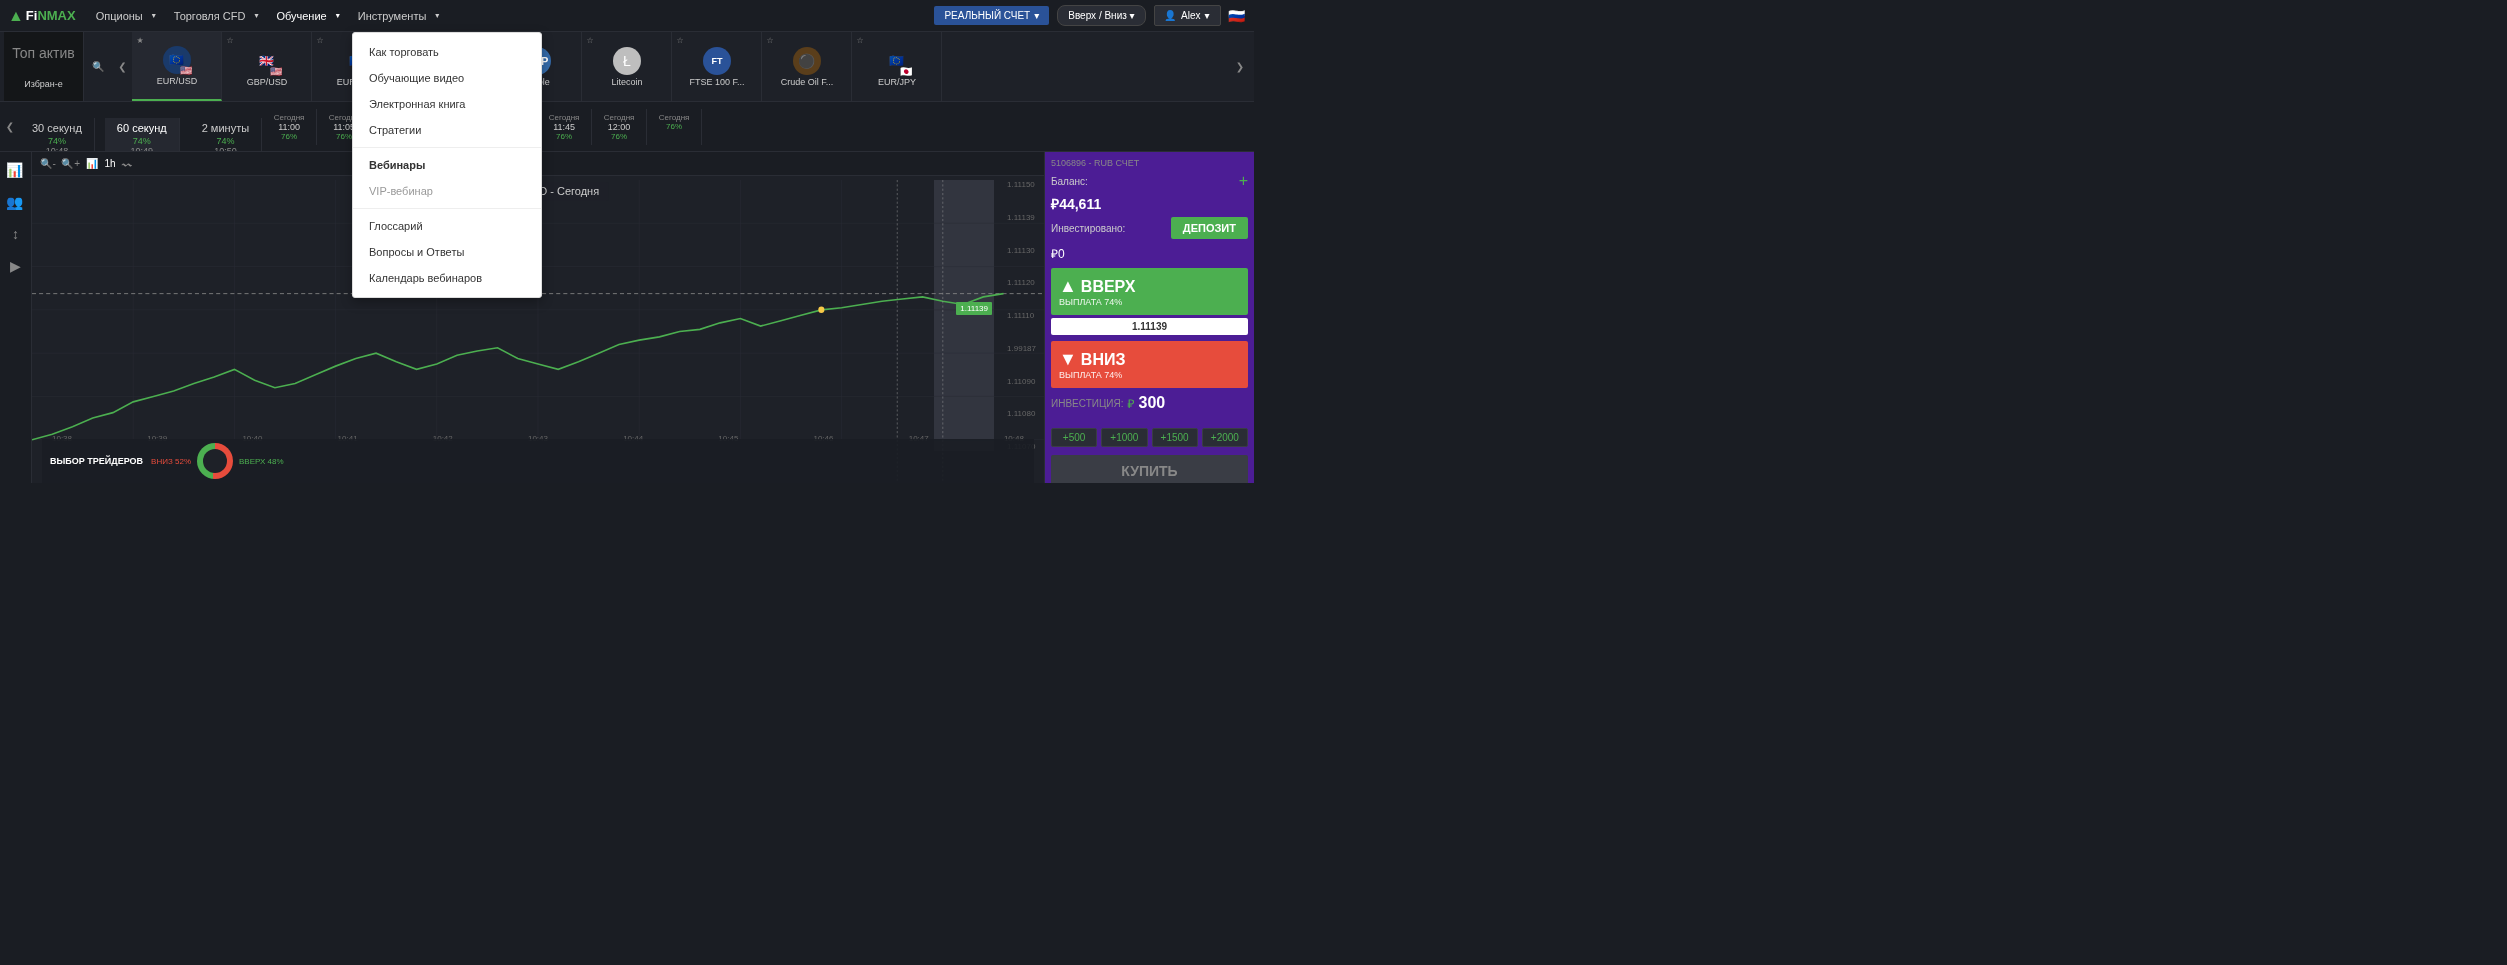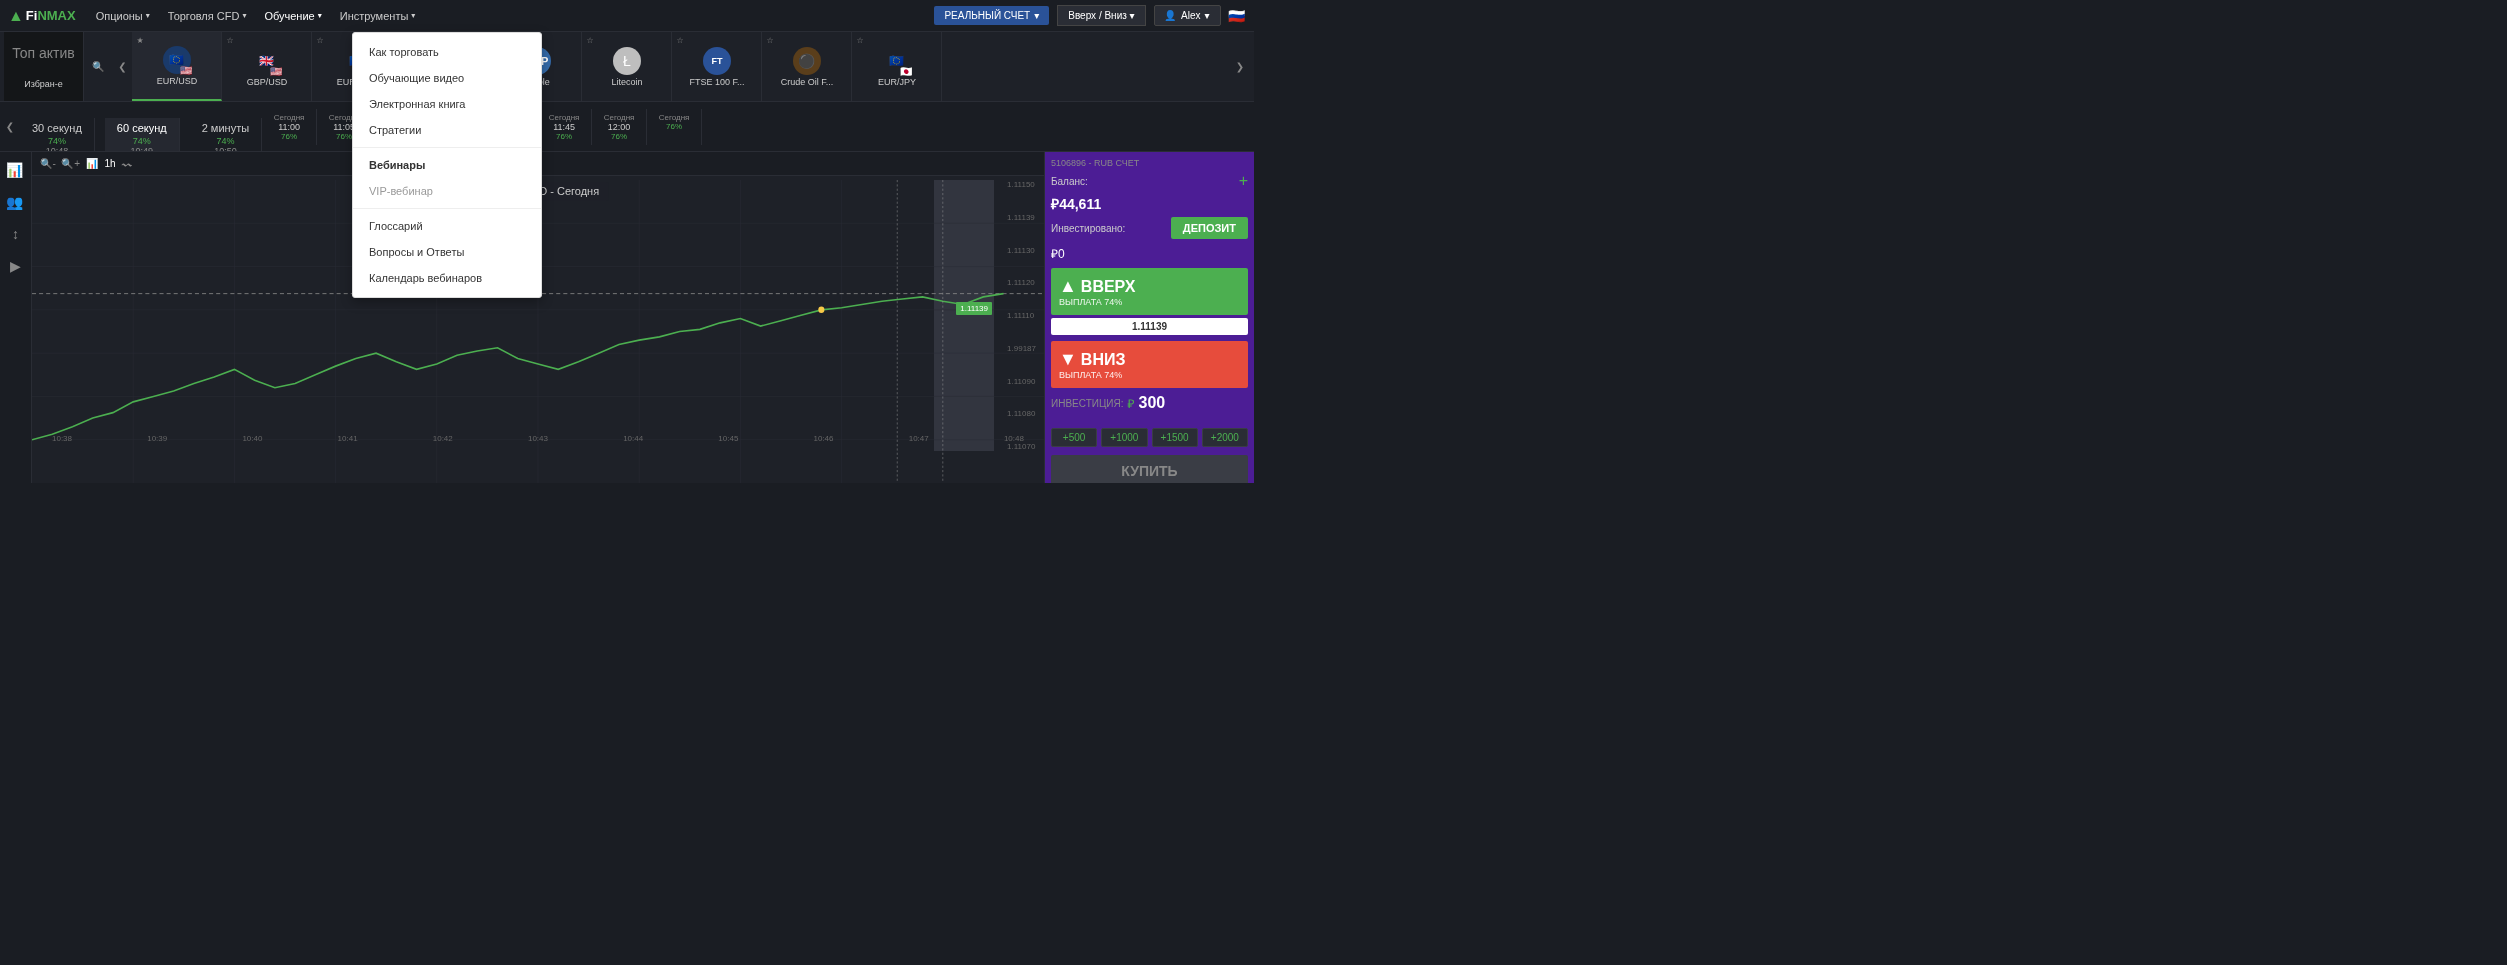--- a/index.html
+++ b/index.html
@@ -17,33 +17,33 @@
       z-index: 100;
     }
     .logo {
       display: flex; align-items: center; margin-right: 12px;
     }
     .logo-fin { color: #fff; font-weight: bold; font-size: 13px; }
     .logo-max { color: #4caf50; font-weight: bold; font-size: 13px; }
     .nav-menu { display: flex; gap: 2px; }
     .nav-item {
       color: #ccc; font-size: 11px; padding: 4px 8px; cursor: pointer;
-      display: flex; align-items: center; gap: 3px;
+      display: flex; align-items: center; gap: 9px;
     }
     .nav-item .arrow { font-size: 8px; }
     .nav-item.active { color: #fff; }
 
     .header-right { margin-left: auto; display: flex; align-items: center; gap: 8px; }
     .real-account-btn {
       background: #2a5298; color: #fff; border: none; padding: 4px 10px;
       font-size: 10px; cursor: pointer; border-radius: 2px; display: flex; align-items: center; gap: 4px;
     }
     .direction-btn {
       background: #2a2d35; color: #fff; border: 1px solid #444; padding: 4px 10px;
-      font-size: 10px; cursor: pointer; border-radius: 0;
+      font-size: 10px; cursor: pointer; border-radius: 8px;
     }
     .user-btn {
       background: #2a2d35; color: #fff; border: 1px solid #444; padding: 4px 10px;
       font-size: 10px; cursor: pointer; border-radius: 2px; display: flex; align-items: center; gap: 4px;
     }
     .flag { font-size: 14px; }
 
     
     .assets-bar {
       display: flex; align-items: center; background: #1e2128; height: 70px;
@@ -499,20 +499,42 @@
       <span class="chart-time-label">10:41</span>
       <span class="chart-time-label">10:42</span>
       <span class="chart-time-label">10:43</span>
       <span class="chart-time-label">10:44</span>
       <span class="chart-time-label">10:45</span>
       <span class="chart-time-label">10:46</span>
       <span class="chart-time-label">10:47</span>
       <span class="chart-time-label">10:48</span>
     </div>
 
+    <div class="trader-choice">
+      <div style="display:flex; flex-direction:column;">
+        <span class="tc-title">ВЫБОР ТРЕЙДЕРОВ</span>
+      </div>
+      <div style="display:flex; align-items:center; gap:6px;">
+        <div class="tc-labels">
+          <span class="tc-down">
+            <span>ВНИЗ</span>
+            <span>52%</span>
+          </span>
+        </div>
+        <div class="tc-circle">
+          <div class="tc-circle-inner"></div>
+        </div>
+        <div class="tc-labels">
+          <span class="tc-up">
+            <span>ВВЕРХ</span>
+            <span>48%</span>
+          </span>
+        </div>
+      </div>
+    </div>
   </div>
 
   <div class="right-panel">
     <span class="account-id">5106896 - RUB СЧЕТ</span>
     <div class="balance-row">
       <span class="balance-label">Баланс:</span>
       <span class="add-btn">+</span>
     </div>
     <div style="margin-bottom:4px;">
       <span class="balance-value">₽44,611</span>

